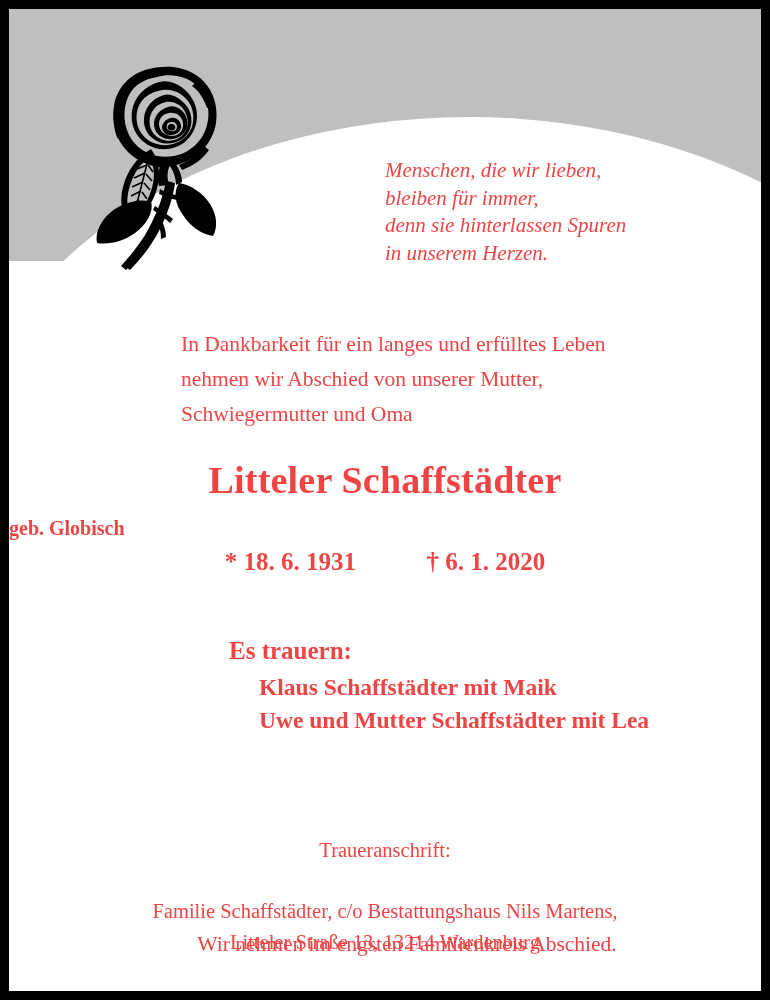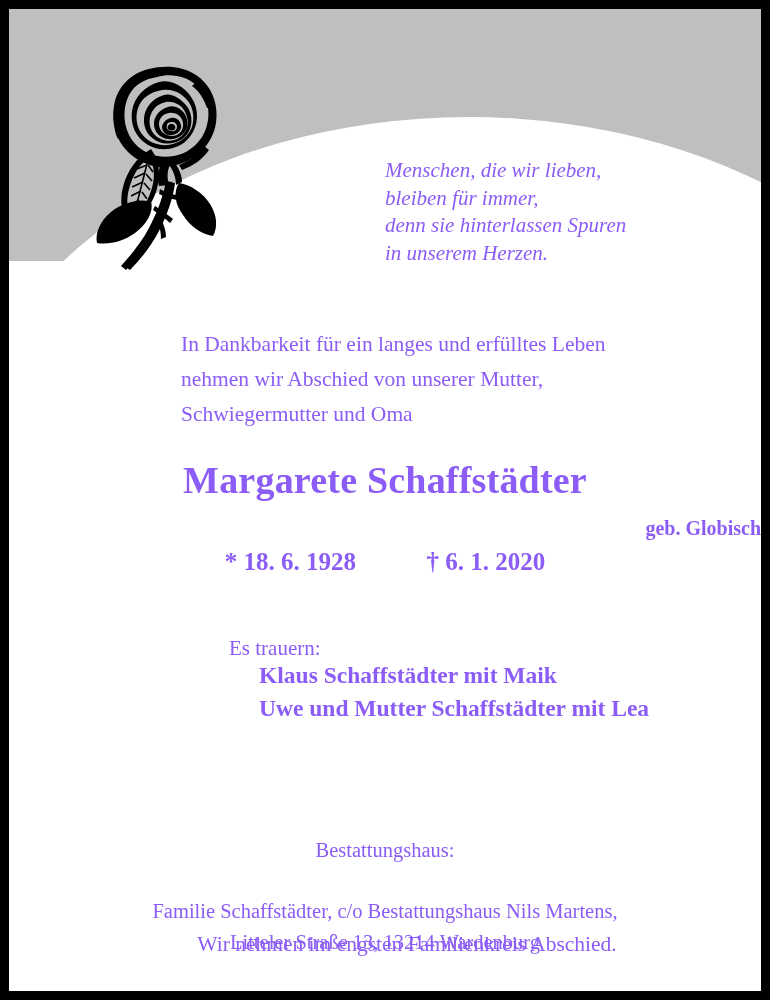--- a/index.html
+++ b/index.html
@@ -9,21 +9,21 @@
   }
   .notice {
     position: relative;
     width: 770px;
     height: 1000px;
     box-sizing: border-box;
     background: #ffffff;
     border: 9px solid #000000;
     overflow: hidden;
     font-family: "Liberation Serif", "DejaVu Serif", serif;
-    color: #8b5cf6;
+    color: #ef4444;
   }
   
   .header-band {
     position: absolute;
     left: 0;
     top: 0;
     width: 752px;
     height: 252px;
     background: #bfbfbf;
     overflow: hidden;
@@ -75,21 +75,21 @@
     text-align: center;
     font-weight: bold;
     font-size: 38px;
     letter-spacing: 0.2px;
   }
   .maiden {
     position: absolute;
     left: 0;
     right: 0;
     top: 508px;
-    text-align: right;
+    text-align: left;
     font-weight: bold;
     font-size: 20px;
   }
   .dates {
     position: absolute;
     left: 0;
     right: 0;
     top: 539px;
     text-align: center;
     font-weight: bold;
@@ -98,23 +98,23 @@
   .dates .gap { display: inline-block; width: 58px; }
   
   .mourners {
     position: absolute;
     left: 220px;
     top: 629px;
     font-size: 21px;
     line-height: 1.0;
   }
   .mourners .lead {
-    font-weight: normal;
-    font-size: 21px;
-    margin-bottom: 0;
+    font-weight: bold;
+    font-size: 25px;
+    margin-bottom: 8px;
   }
   .mourners .person {
     font-weight: bold;
     font-size: 23.5px;
     line-height: 1.42;
     white-space: nowrap;
     margin-left: 30px;
   }
   
   .address {
@@ -250,39 +250,39 @@
 
   <div class="quote">Menschen, die wir lieben,
 bleiben für immer,
 denn sie hinterlassen Spuren
 in unserem Herzen.</div>
 
   <div class="intro">In Dankbarkeit für ein langes und erfülltes Leben
 nehmen wir Abschied von unserer Mutter,
 Schwiegermutter und Oma</div>
 
-  <div class="name">Margarete Schaffstädter</div>
+  <div class="name">Litteler Schaffstädter</div>
 
   <div class="maiden">geb. Globisch</div>
 
   <div class="dates">
     <span>*</span>
-    <span>18. 6. 1928</span>
+    <span>18. 6. 1931</span>
     <span class="gap"></span>
     <span>†</span>
     <span>6. 1. 2020</span>
   </div>
 
   <div class="mourners">
     <div class="lead">Es trauern:</div>
     <div class="person">Klaus Schaffstädter mit Maik</div>
     <div class="person">Uwe und Mutter Schaffstädter mit Lea</div>
   </div>
 
   <div class="address">
-    <div>Bestattungshaus:</div>
+    <div>Traueranschrift:</div>
     <div>Familie Schaffstädter, c/o Bestattungshaus Nils Martens,
 Litteler Straße 13, 13214 Wardenburg</div>
   </div>
 
   <div class="closing">Wir nehmen im engsten Familienkreis Abschied.</div>
 
 </div>
 
 </body></html>

